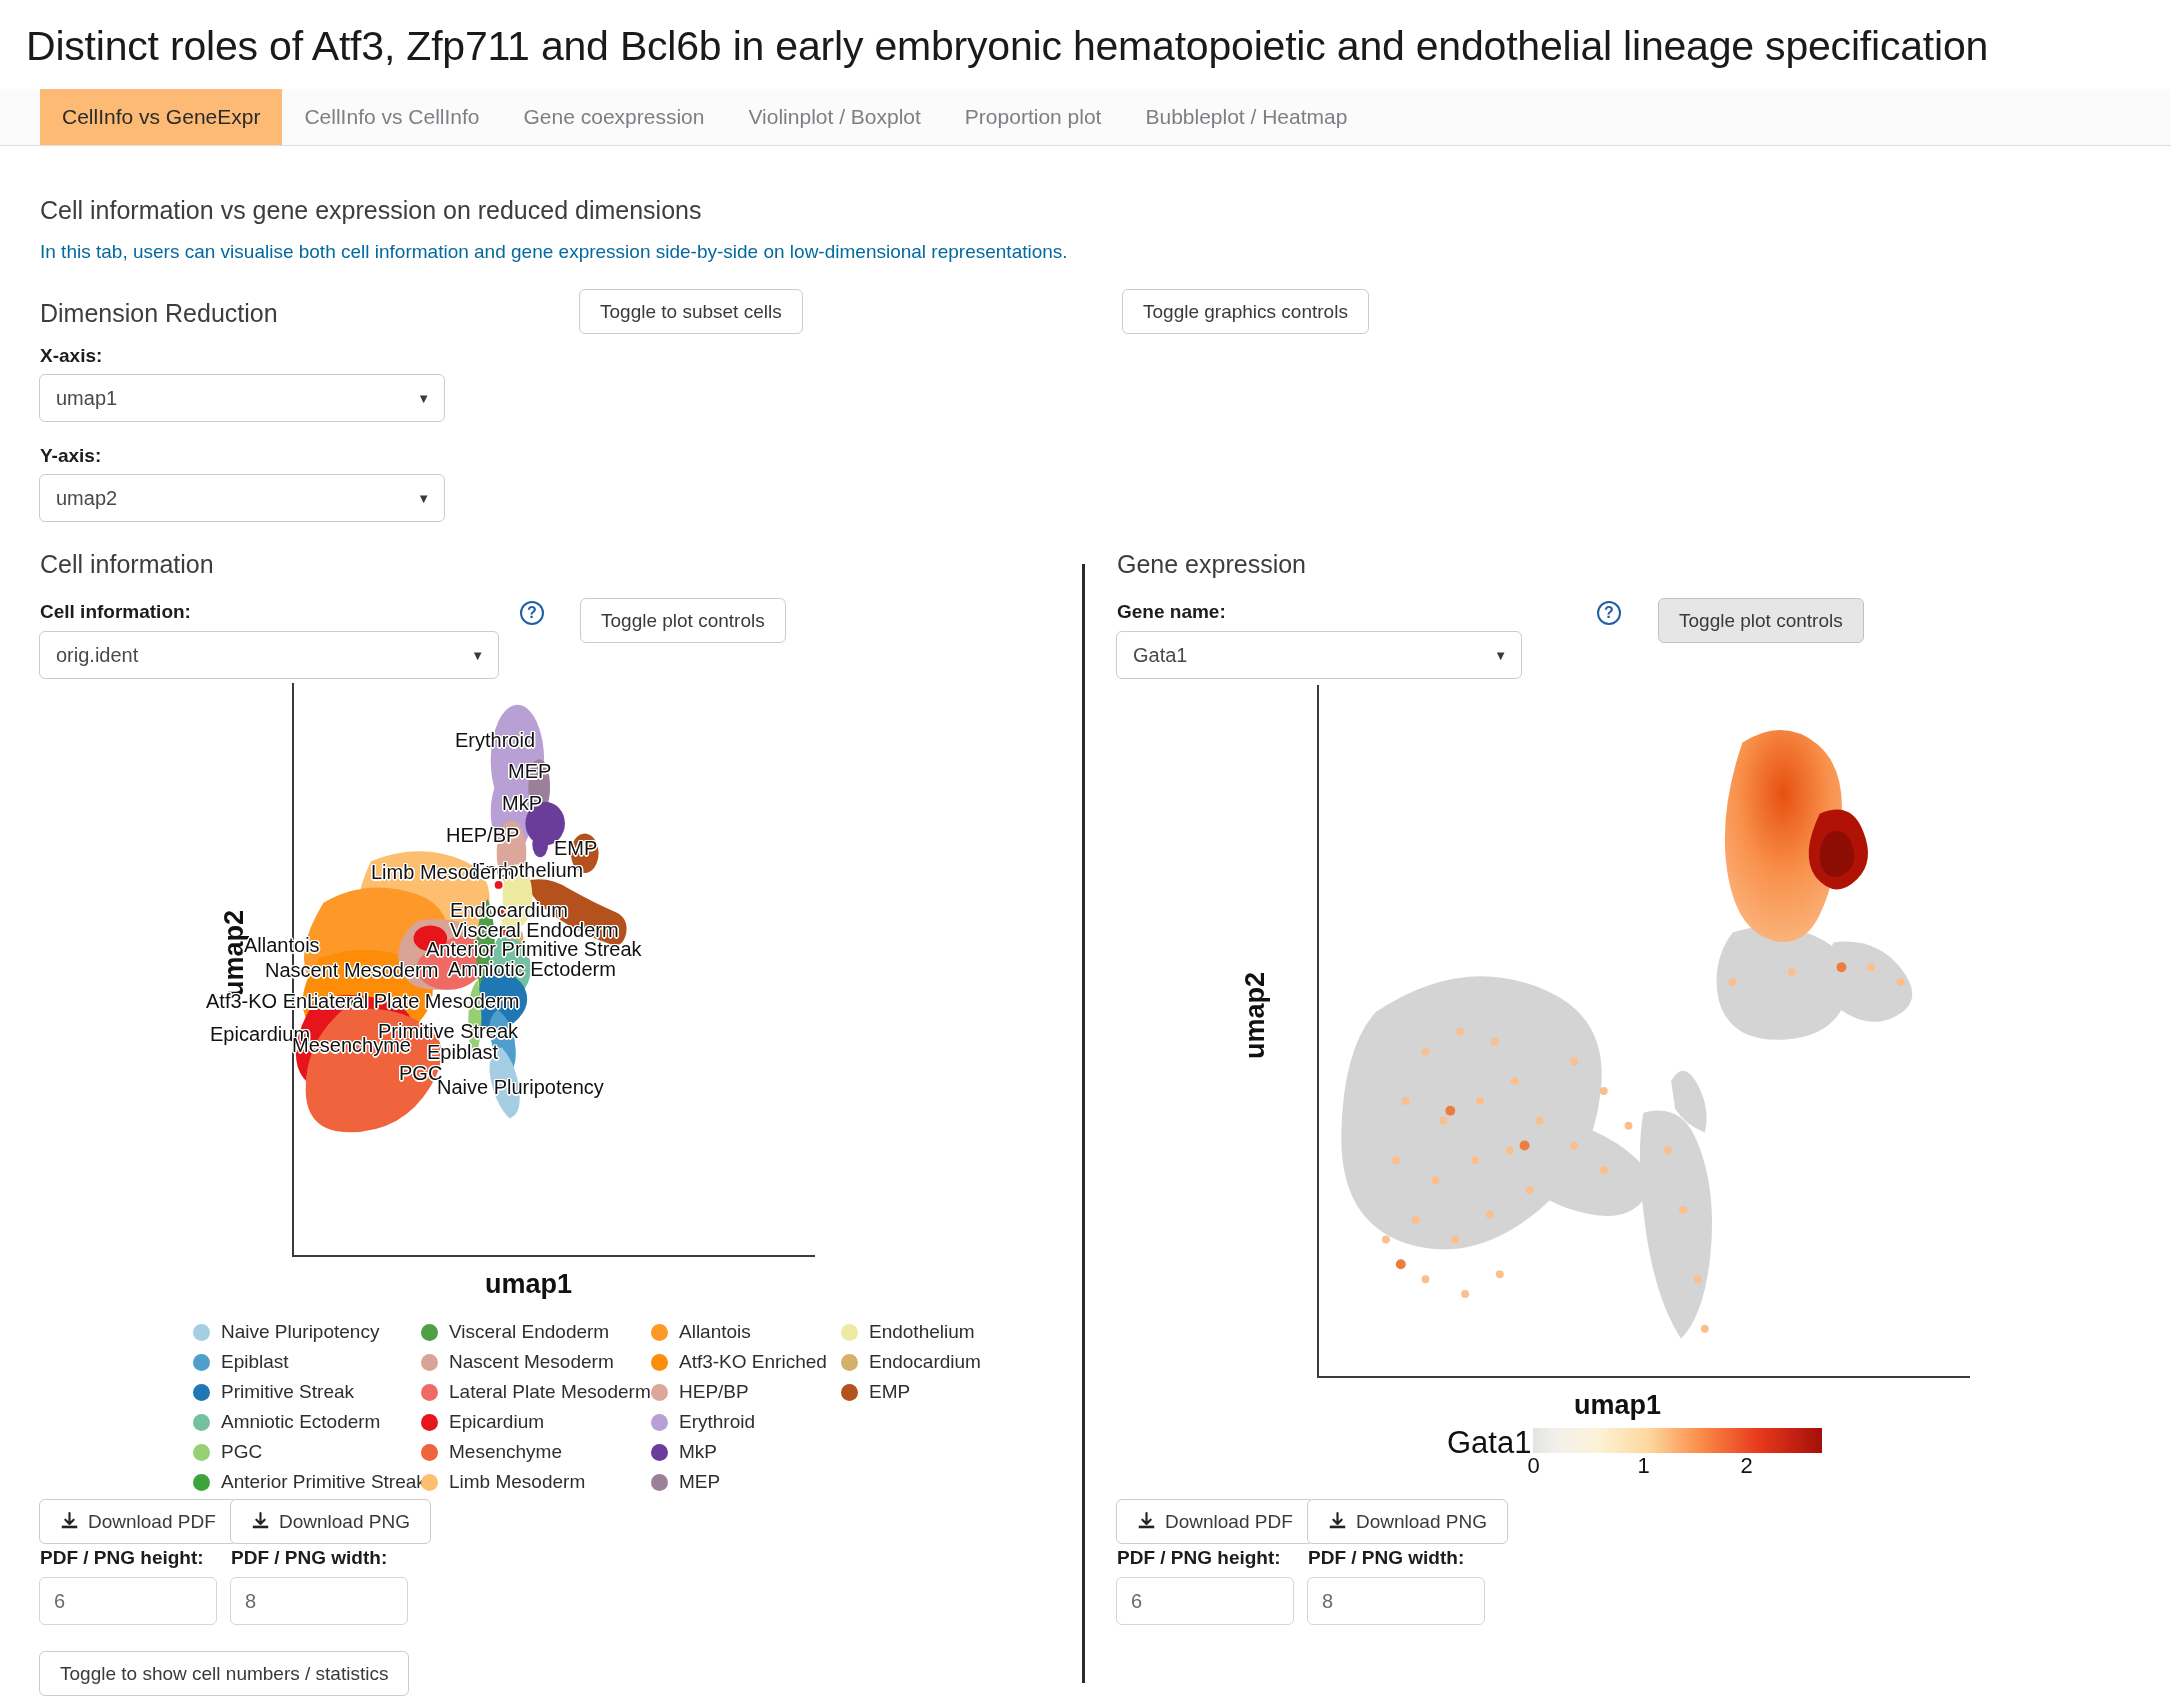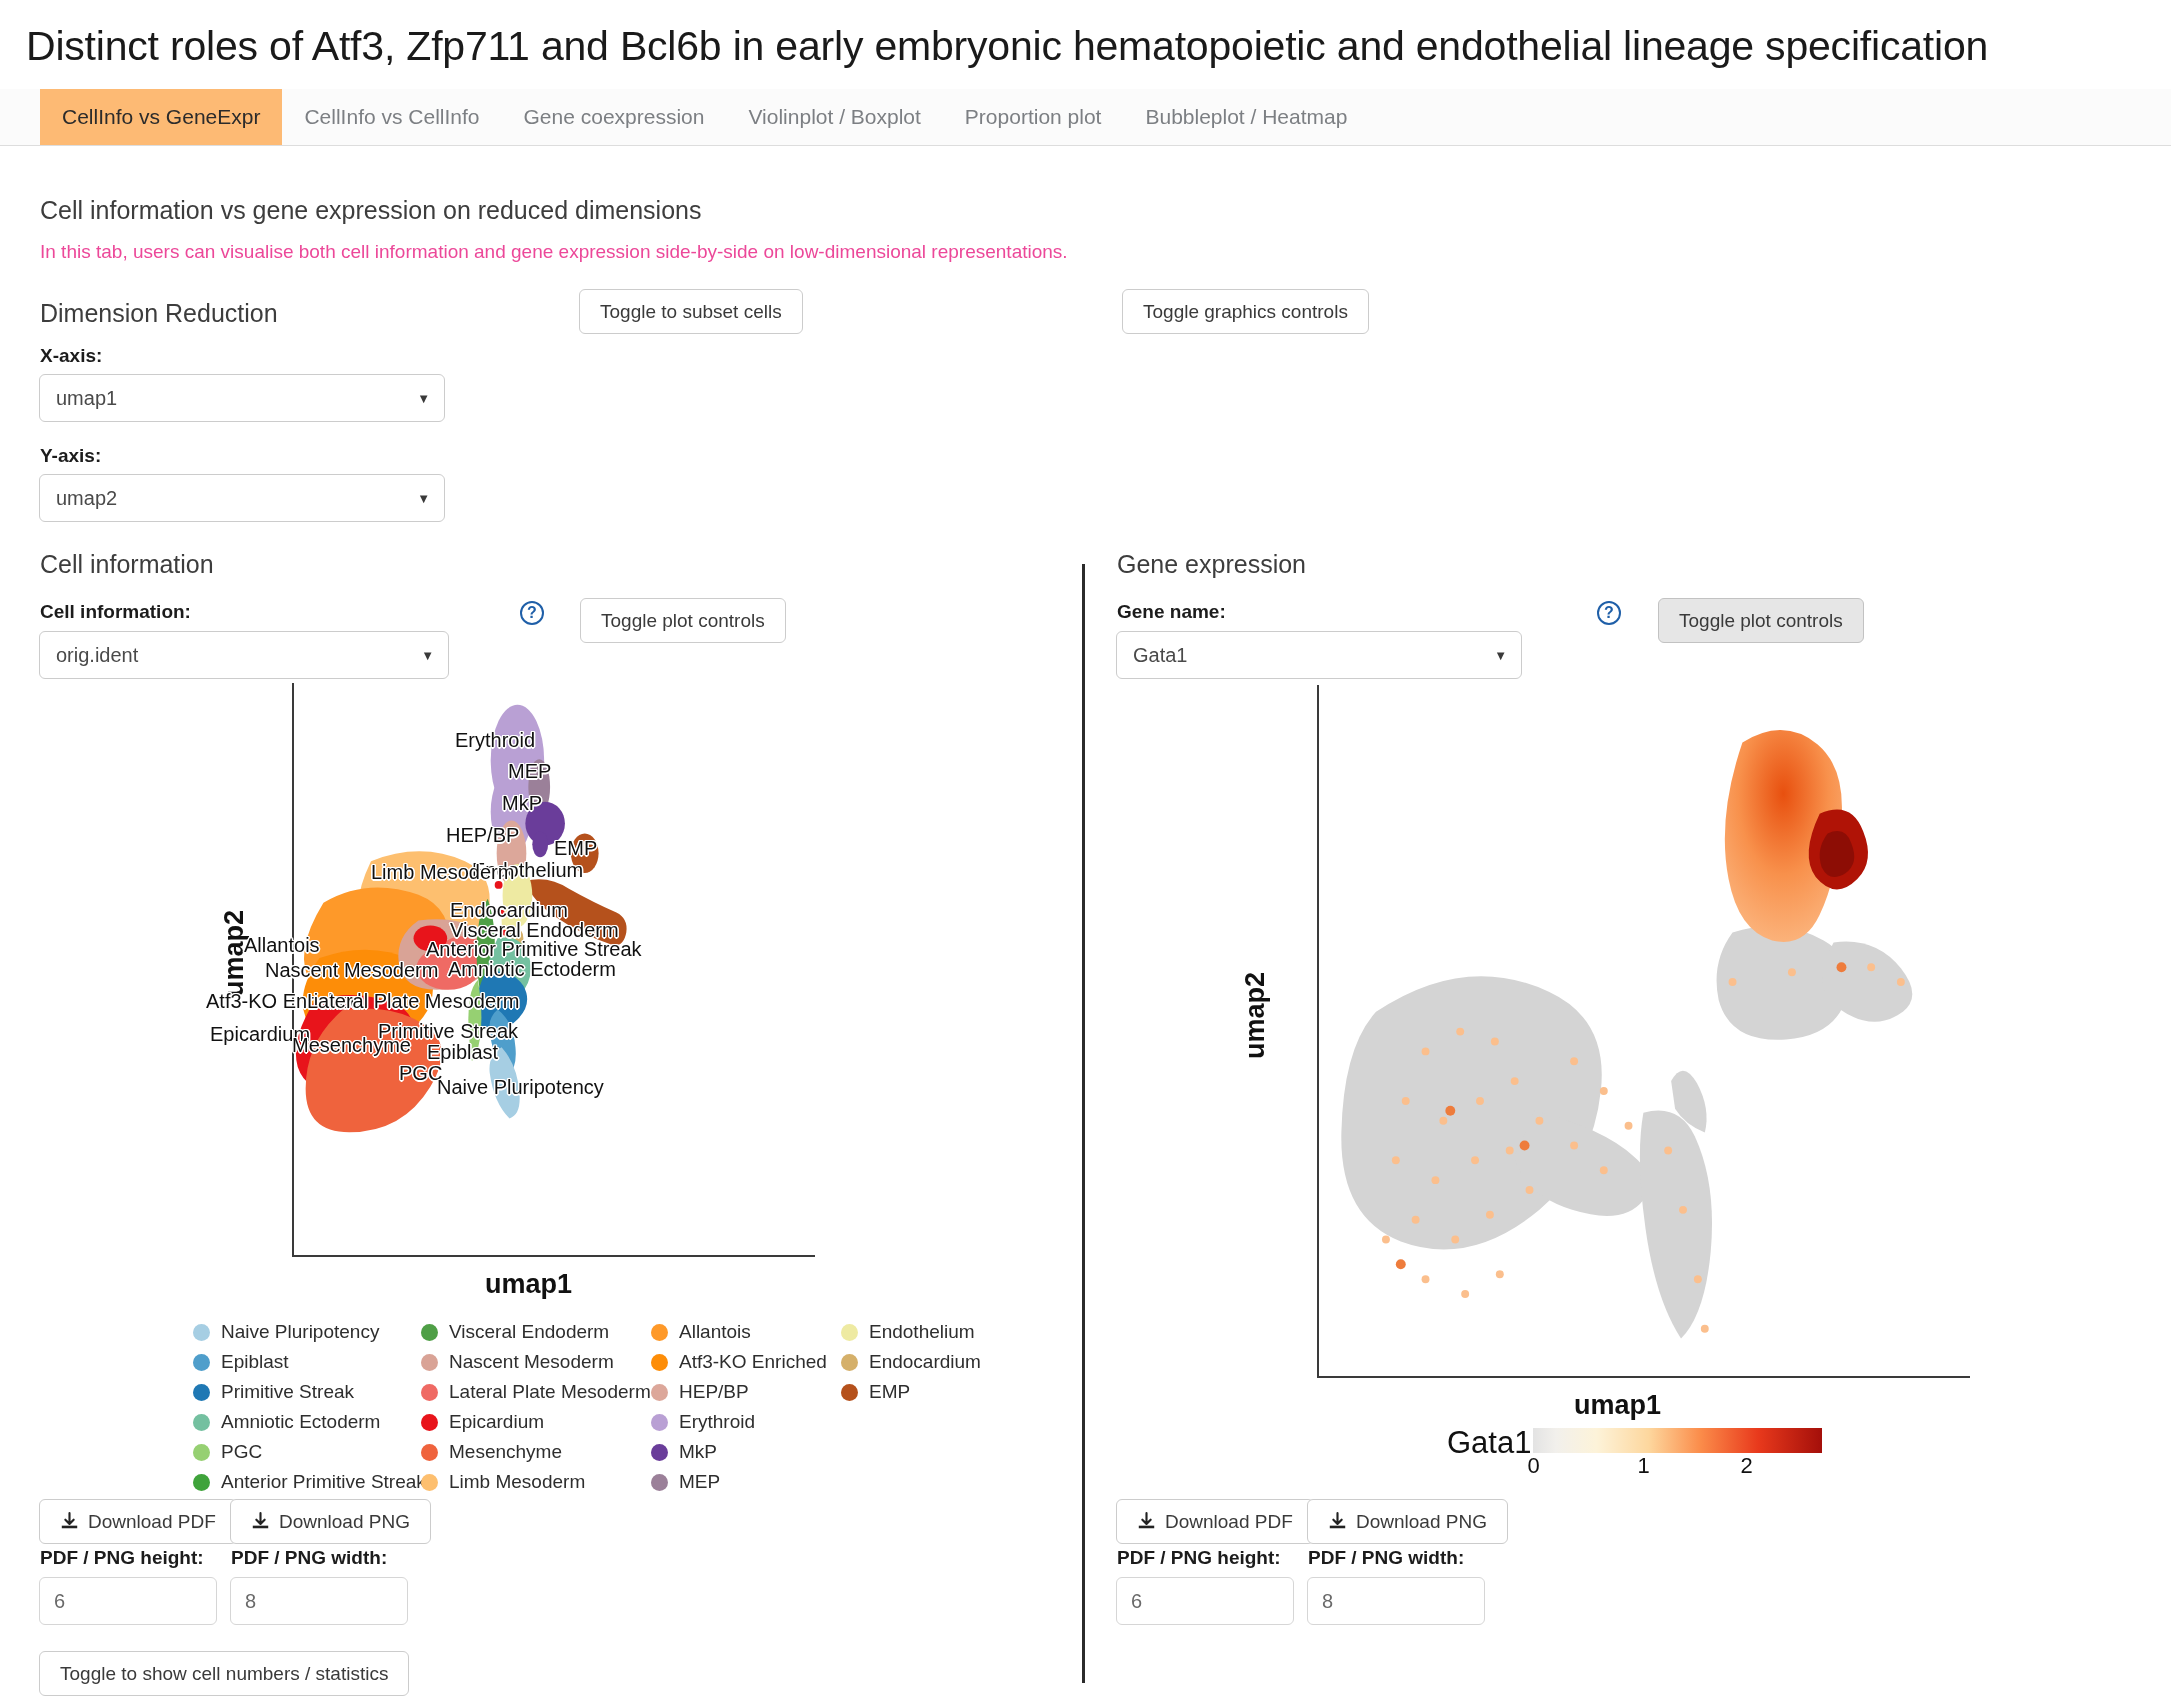--- a/index.html
+++ b/index.html
@@ -50,21 +50,21 @@
   }
 
   
   .section-title {
     font-size: 25px;
     color: #3d3d3d;
     font-weight: 400;
   }
   .section-sub {
     font-size: 19px;
-    color: #ec4899;
+    color: #0369a1;
     font-weight: 400;
   }
   .field-label {
     font-size: 19px;
     font-weight: bold;
     color: #1c1c1c;
   }
 
   
   .select-box {
@@ -222,21 +222,21 @@
   <div class="abs field-label" style="left:40px; top:445px;text-align:right;">Y-axis:</div>
   <div class="select-box abs" style="left:39px; top:474px; width:406px;">
     <span>umap2</span>
     <span class="caret">▼</span>
   </div>
 
   <div class="divider"></div>
 
   <div class="abs section-title" style="left:40px; top:550px;">Cell information</div>
   <div class="abs field-label" style="left:40px; top:601px;">Cell information:</div>
-  <div class="select-box abs" style="left:39px; top:631px; width:410px;">
+  <div class="select-box abs" style="left:39px; top:631px; width:460px;">
     <span>orig.ident</span>
     <span class="caret">▼</span>
   </div>
   <div class="help-icon abs" style="left:520px; top:601px;">?</div>
   <button class="btn abs" style="left:580px; top:598px;">Toggle plot controls</button>
 
   <div class="plotframe" style="left:252px; top:683px; width:614px; height:574px;">
 
     <div class="axis-line" style="left:40px; top:0; width:2px; height:574px;"></div>
     <div class="axis-line" style="left:40px; top:572px; width:523px; height:2px;"></div>

